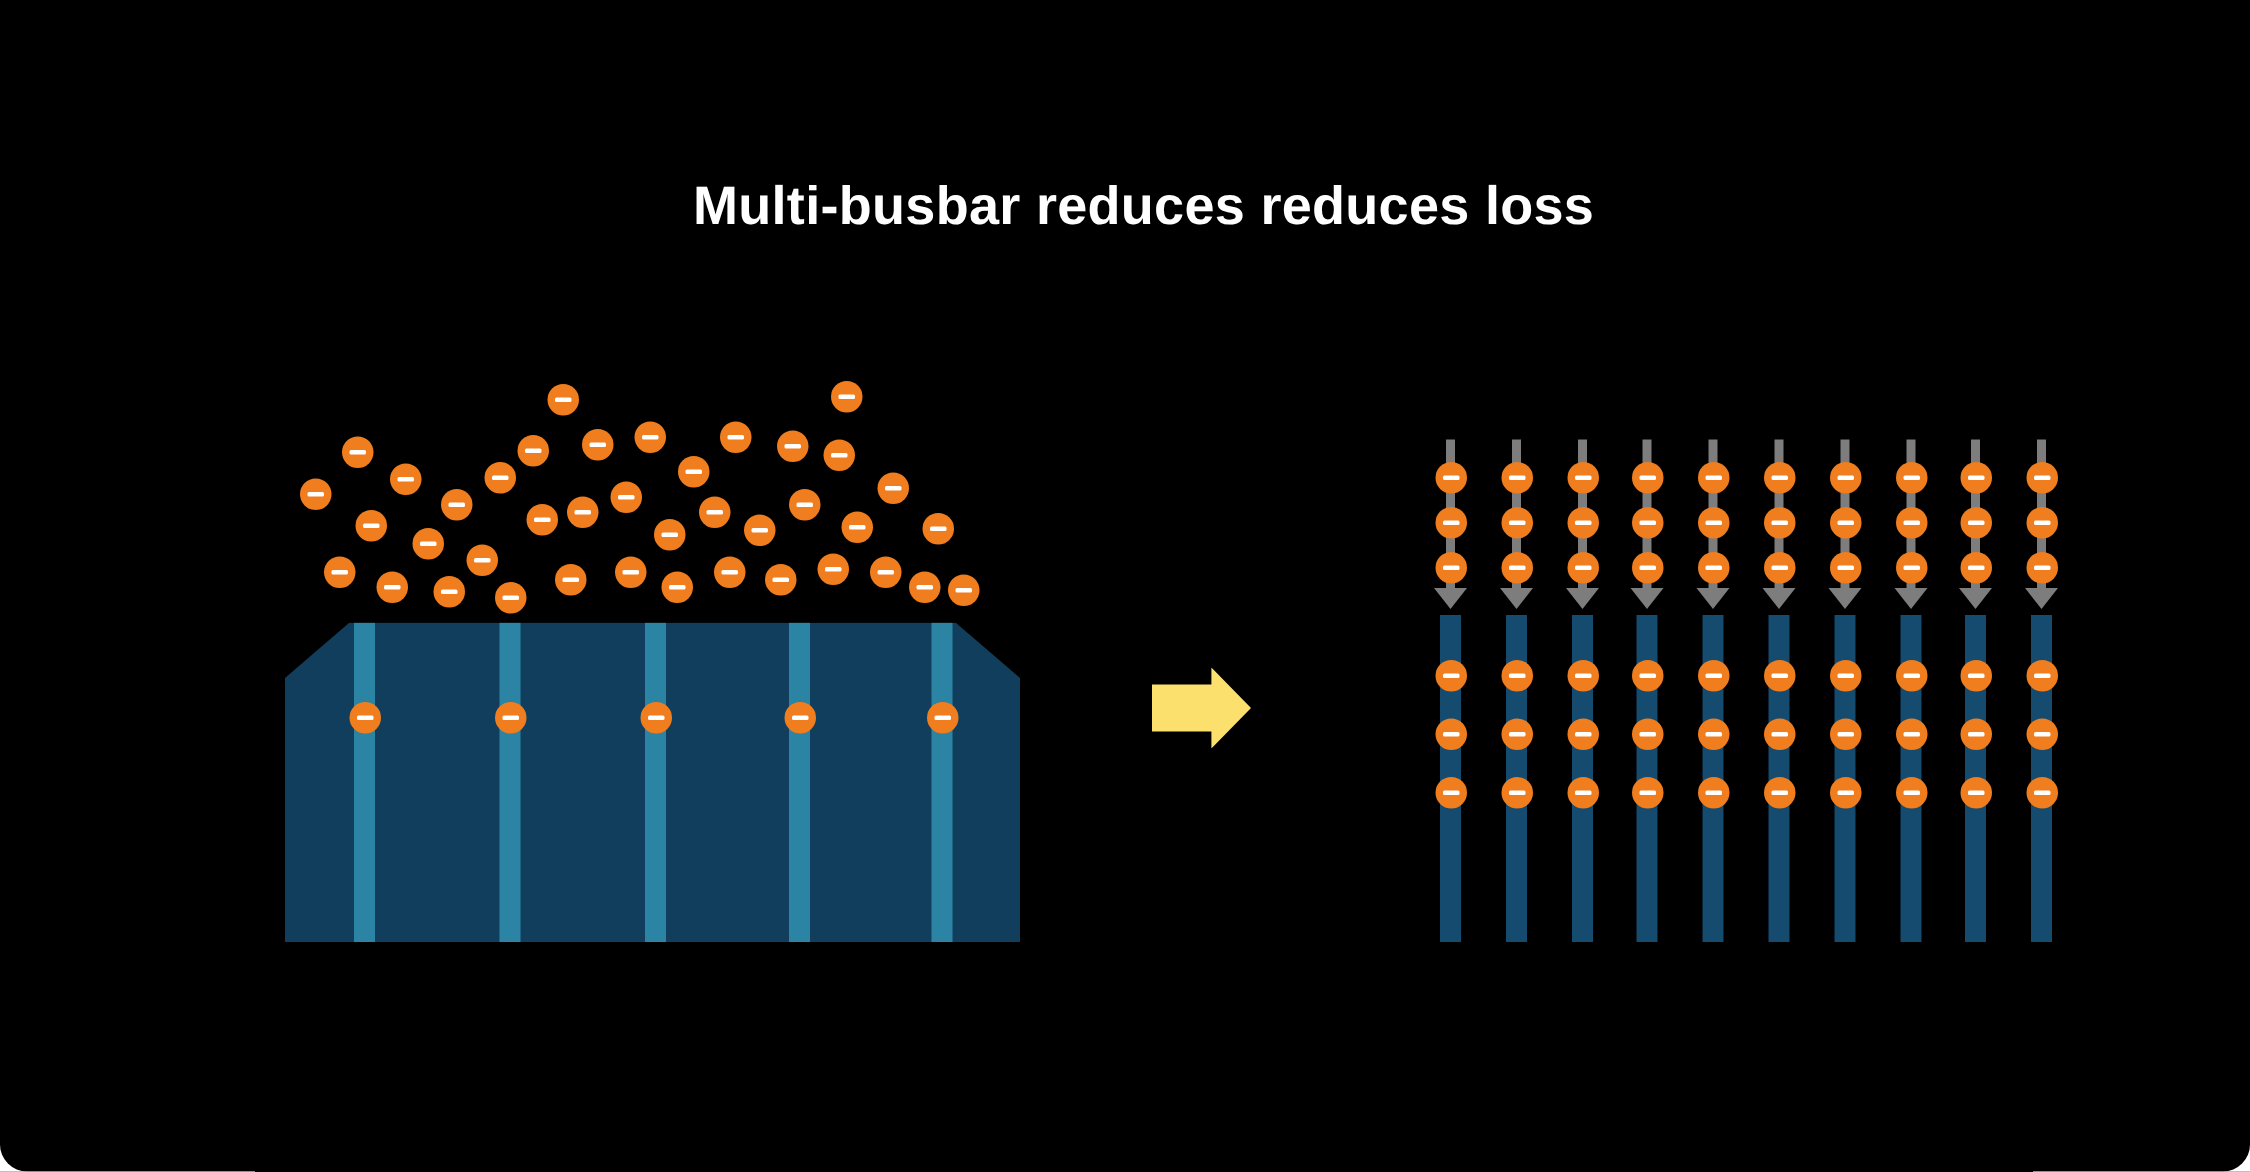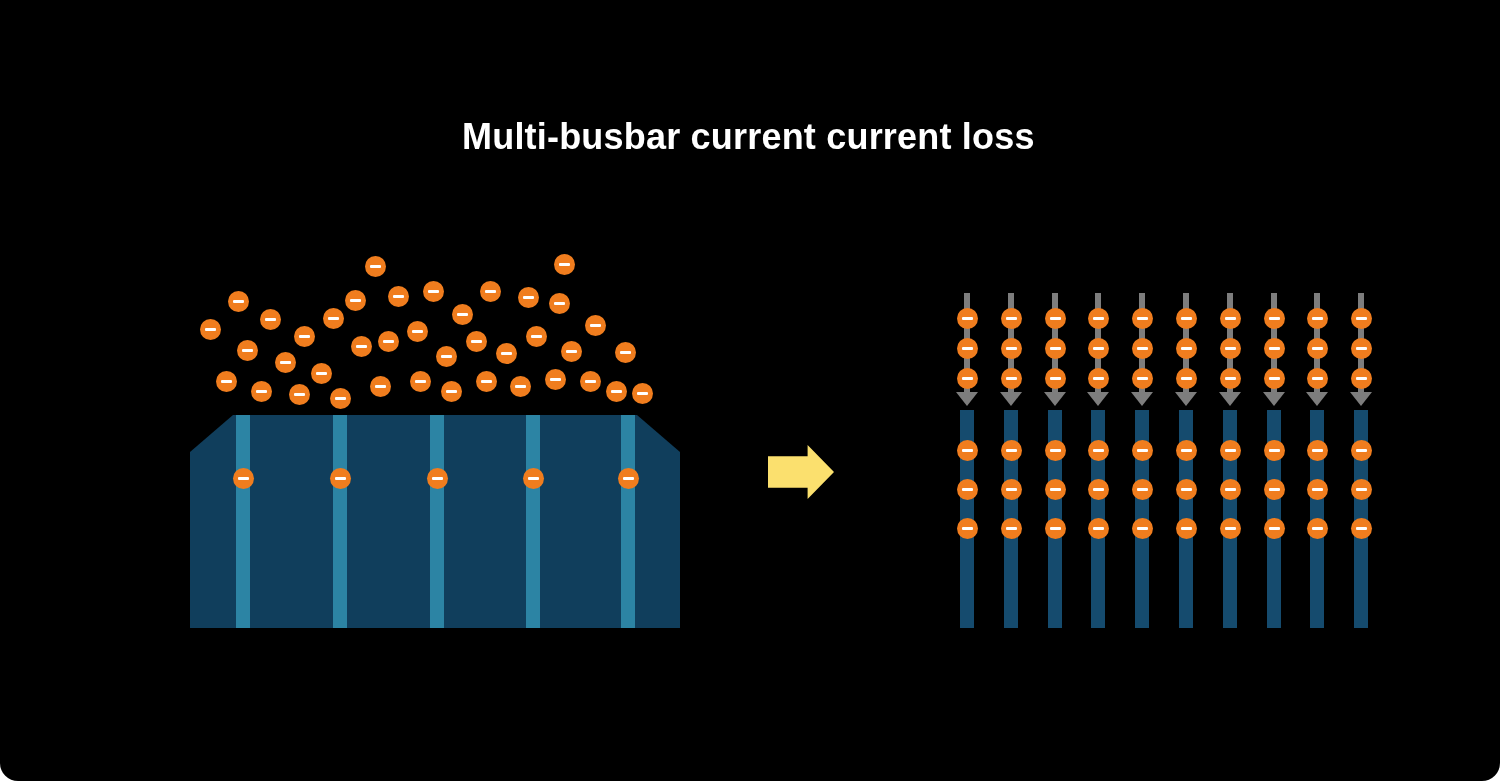--- a/index.html
+++ b/index.html
@@ -30,21 +30,21 @@
   .stripe { position:absolute; top:0; bottom:0; }
   .bar { position:absolute; }
   .shaft { position:absolute; }
   .arrowhead { position:absolute; width:0; height:0; }
   .flowarrow { position:absolute; }
 </style>
 </head>
 <body style="background: rgb(255, 255, 255);">
 
 <div class="canvas" id="canvas" style="background: rgb(0, 0, 0);">
-  <div class="title" style="color: rgb(255, 255, 255);">Multi-busbar current current loss</div>
+  <div class="title" style="color: rgb(255, 255, 255);">Multi-busbar reduces reduces loss</div>
   <div class="layer" id="left-group">
       <div class="cell" style="left: 190px; top: 415px; width: 490px; height: 213px; background: rgb(16, 62, 92); clip-path: polygon(0px 37px, 43px 0px, calc(100% - 43px) 0px, 100% 37px, 100% 100%, 0px 100%);">
         <div class="stripe" style="left: 46px; width: 14px; background: rgb(44, 132, 164);"></div>
         <div class="stripe" style="left: 143px; width: 14px; background: rgb(44, 132, 164);"></div>
         <div class="stripe" style="left: 240px; width: 14px; background: rgb(44, 132, 164);"></div>
         <div class="stripe" style="left: 336px; width: 14px; background: rgb(44, 132, 164);"></div>
         <div class="stripe" style="left: 431px; width: 14px; background: rgb(44, 132, 164);"></div>
         <div class="electron" style="left: 42.5px; top: 52.5px; width: 21px; height: 21px; background: rgb(240, 125, 30);">
           <span class="minus" style="width: 11px; height: 3px; background: rgb(255, 255, 255);"></span>
         </div>

